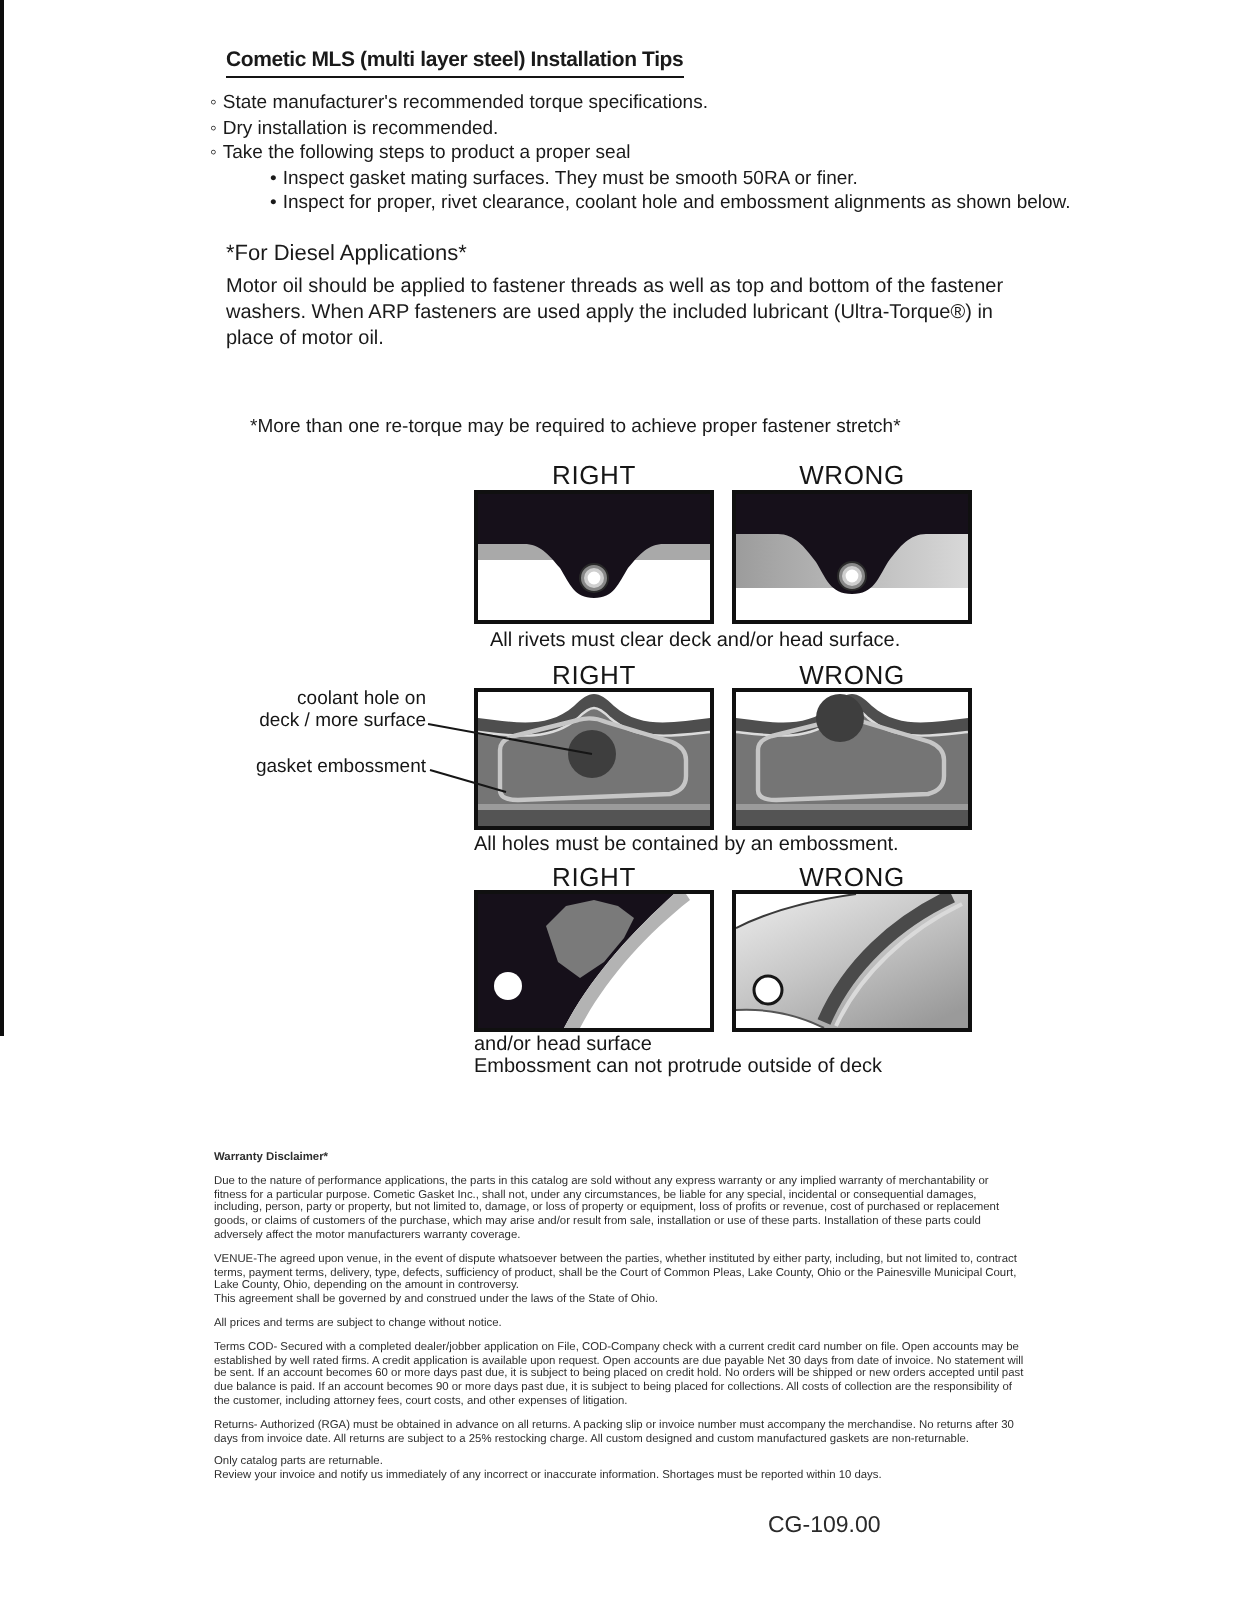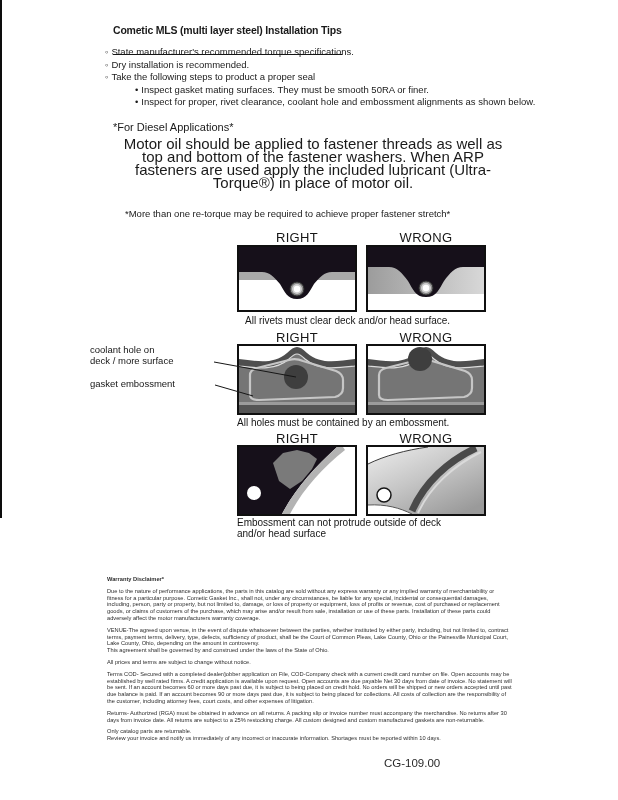--- a/index.html
+++ b/index.html
@@ -1,34 +1,34 @@
 <!DOCTYPE html>
 <html><head>
 <meta charset="utf-8">
 <style>
   html,body{margin:0;padding:0;background:#ffffff;}
   .page{position:relative;width:618px;height:800px;background:#ffffff;overflow:hidden;
         font-family:"Liberation Sans","DejaVu Sans",sans-serif;color:#1a1a1a;}
   .abs{position:absolute;}
   .edge-line{left:0;top:0;width:2px;height:518px;background:#0d0d0d;}
   .title{left:113px;top:24px;font-size:10.5px;font-weight:bold;letter-spacing:-0.2px;
-         border-bottom:1.6px solid #141414;padding-bottom:18px;white-space:nowrap;}
+         border-bottom:1.6px solid #141414;padding-bottom:2px;white-space:nowrap;}
   .bullets{left:105px;top:46px;font-size:9.5px;line-height:12.6px;width:460px;}
   .b-line{white-space:nowrap;}
   .b-sub{padding-left:30px;}
   .mk{display:inline-block;margin-right:3px;}
   .h2{left:113px;top:121px;font-size:11px;font-weight:normal;white-space:nowrap;}
-  .para{font-size:15px;line-height:13px;width:400px;text-align:center;}
+  .para{font-size:10px;line-height:13px;width:400px;}
   .p1{left:113px;top:137px;}
   .p2{left:113px;top:167px;}
   .note{left:113px;top:208px;font-size:9.5px;white-space:nowrap;margin-left:12px;}
   .dlabel{width:120px;text-align:center;font-size:13px;letter-spacing:0.3px;color:#161616;}
   .dbox{width:120px;border:2px solid #101010;background:#fff;box-sizing:border-box;line-height:0;}
   .cap{font-size:10px;line-height:11px;color:#161616;white-space:nowrap;}
-  .ann{width:123px;text-align:left;font-size:9.5px;line-height:10.5px;color:#161616;}
+  .ann{width:123px;text-align:right;font-size:9.5px;line-height:10.5px;color:#161616;}
   .footer{left:107px;top:576px;width:405px;font-size:5.7px;line-height:6.8px;color:#2e2e2e;}
   .footer .blk{margin:0 0 5px 0;}
   .footer .bold{font-weight:bold;}
   .pagenum{left:384px;top:757px;font-size:11.5px;color:#2a2a2a;white-space:nowrap;}
   svg{display:block;}
 </style>
 </head>
 <body>
 
 <div class="page">
@@ -152,22 +152,22 @@
       <path d="M0,17 C16,9 38,3 60,0" fill="none" stroke="#3a3a3a" stroke-width="1"></path>
       <path d="M0,58 C18,57 32,61 44,67 H0 Z" fill="#ffffff"></path>
       <path d="M0,58 C18,57 32,61 44,67" fill="none" stroke="#555555" stroke-width="1"></path>
       <path d="M108,1 C80,14 56,36 44,64" fill="none" stroke="#4a4a4a" stroke-width="7"></path>
       <path d="M113,5 C86,18 62,40 50,66" fill="none" stroke="#dadada" stroke-width="2"></path>
       <circle cx="16" cy="48" r="7" fill="#ffffff" stroke="#161616" stroke-width="1.5"></circle>
     </svg>
   </div>
 
   <div class="abs cap" style="left:237px;top:517px;white-space:normal;">
+    <div>and/or head surface</div>
     <div>Embossment can not protrude outside of deck</div>
-    <div>and/or head surface</div>
   </div>
 
   <div class="abs footer">
     <div class="blk bold">Warranty Disclaimer*</div>
     <div class="blk">Due to the nature of performance applications, the parts in this catalog are sold without any express warranty or any implied warranty of merchantability or fitness for a particular purpose.  Cometic Gasket Inc., shall not, under any circumstances, be liable for any special, incidental or consequential damages, including, person, party or property, but not limited to, damage, or loss of property or equipment, loss of profits or revenue, cost of purchased or replacement goods, or claims of customers of the purchase, which may arise and/or result from sale, installation or use of these parts.  Installation of these parts could adversely affect the motor manufacturers warranty coverage.</div>
     <div class="blk">
       <div>VENUE-The agreed upon venue, in the event of dispute whatsoever between the parties, whether instituted by either party, including, but not limited to, contract terms, payment terms, delivery, type, defects, sufficiency of product, shall be the Court of Common Pleas, Lake County, Ohio or the Painesville Municipal Court, Lake County, Ohio, depending on the amount in controversy.</div>
       <div>This agreement shall be governed by and construed under the laws of the State of Ohio.</div>
     </div>
     <div class="blk">All prices and terms are subject to change without notice.</div>

